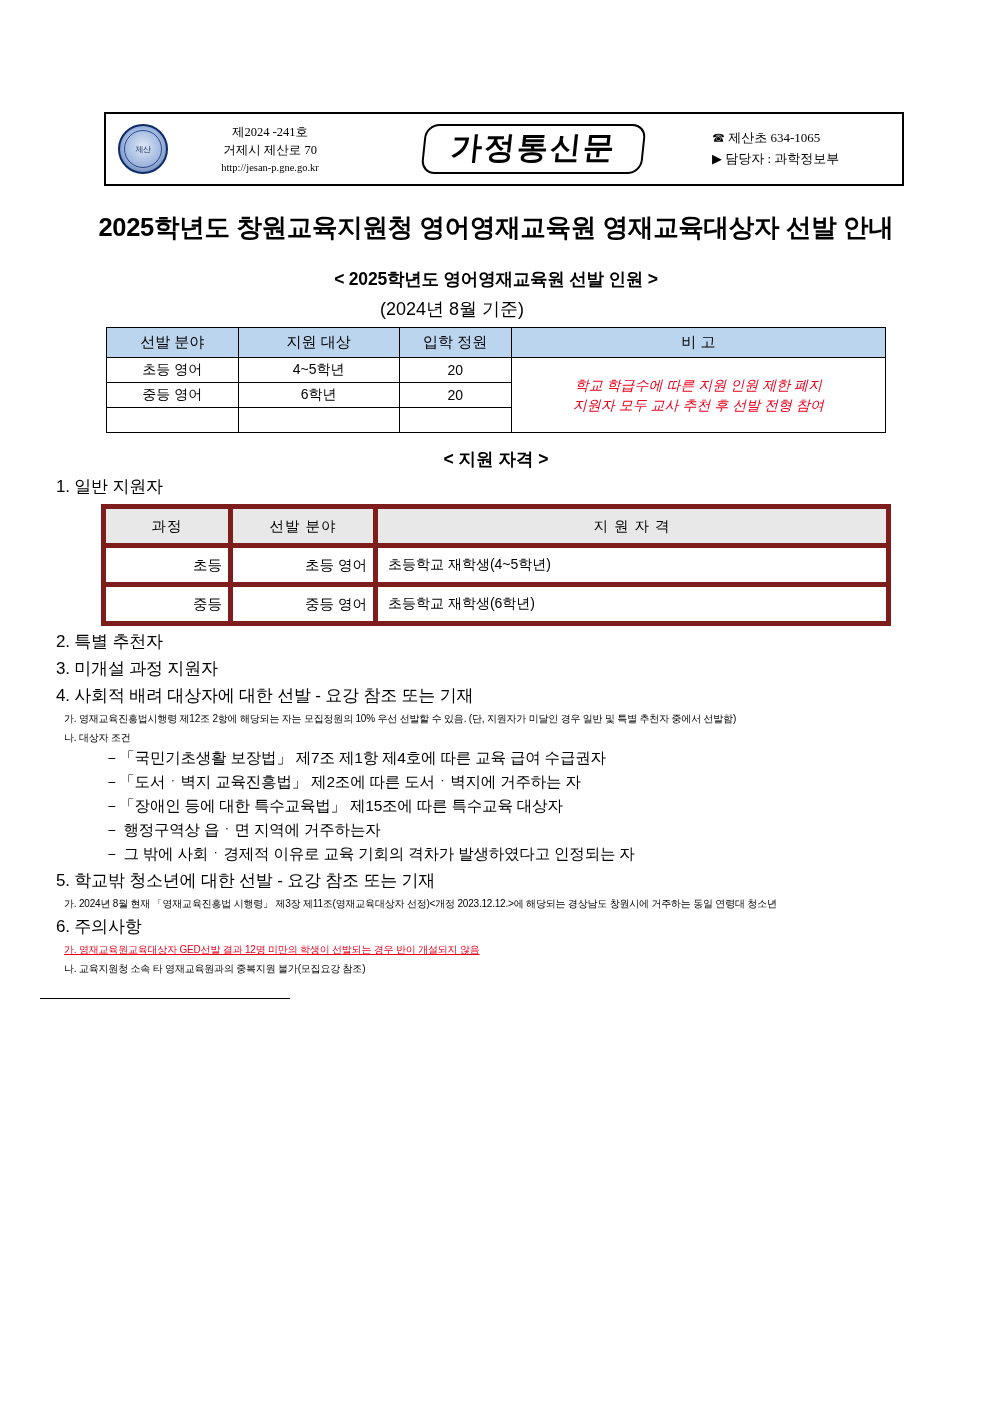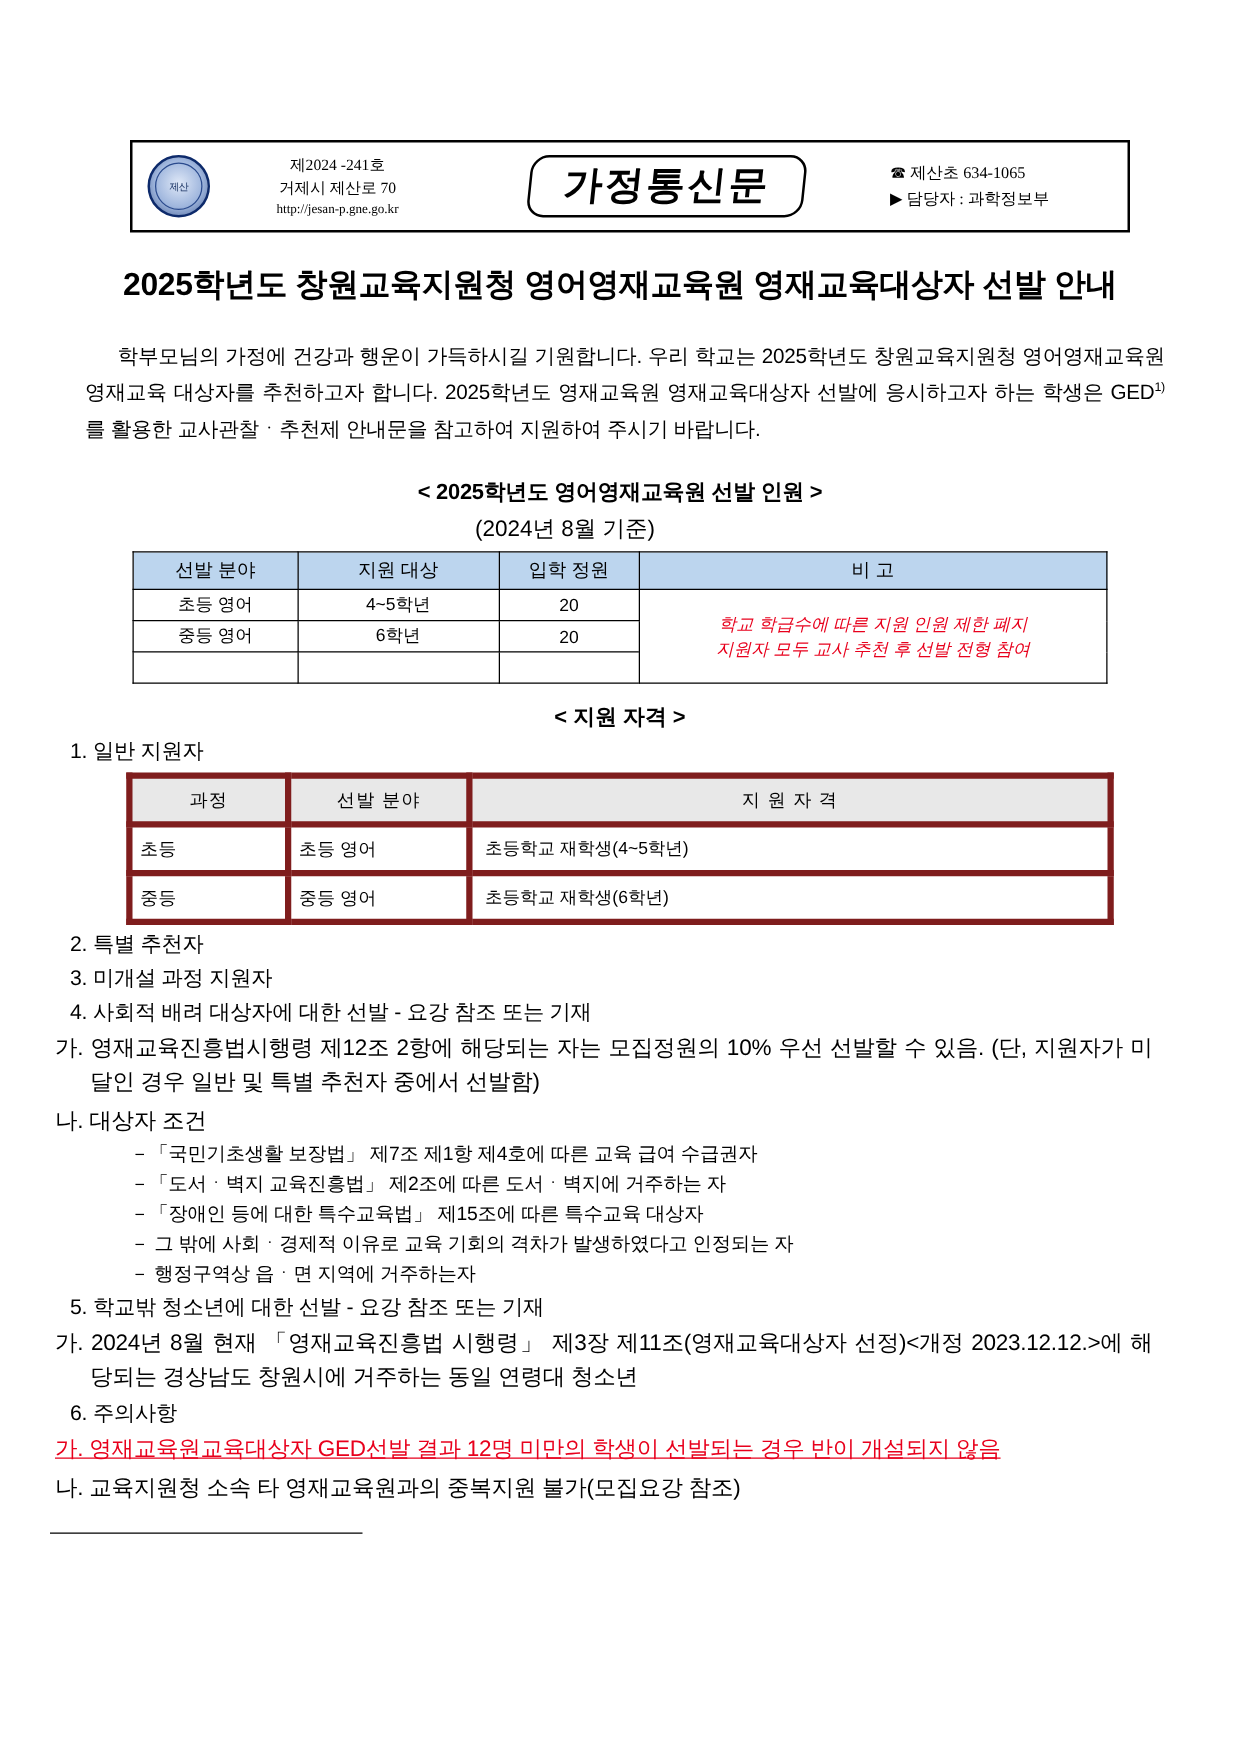--- a/index.html
+++ b/index.html
@@ -208,27 +208,27 @@
     font-size: 14.5px;
     height: 30px;
     padding: 2px 6px;
   }
   .tbl2 thead th {
     background: #e8e8e8;
     font-weight: normal;
     text-align: center;
     letter-spacing: 1px;
   }
-  .tbl2 td.ctr { text-align: left; }
+  .tbl2 td.ctr { text-align: right; }
   .tbl2 td.lft { text-align: left; padding-left: 10px; font-size: 14px; }
   .tbl2 .d1 { width: 110px; }
   .tbl2 .d2 { width: 128px; }
   .lvl2 {
-    font-size: 18px;
-    margin: 4px 70px 0 44px;
+    font-size: 10px;
+    margin: 4px 70px 0 64px;
     line-height: 1.5;
     letter-spacing: -0.2px;
     text-align: justify;
     font-family: "Liberation Sans", sans-serif;
   }
   .lvl2.hang {
     padding-left: 28px;
     text-indent: -28px;
   }
   .lvl3 {
@@ -276,21 +276,20 @@
       <div class="lh-title">가정통신문</div>
     </div>
     <div class="lh-right">
       <div class="row">☎ 제산초 634-1065</div>
       <div class="row">▶ 담당자 : 과학정보부</div>
     </div>
   </div>
 
   <div class="doc-title">2025학년도 창원교육지원청 영어영재교육원 영재교육대상자 선발 안내</div>
 
-  <p class="intro"><span>학부모님의 가정에 건강과 행운이 가득하시길 기원합니다. 우리 학교는 2025학년도 창원교육지원청 영어영재교육원 영재교육 대상자를 추천하고자 합니다. 2025학년도 영재교육원 영재교육대상자 선발에 응시하고자 하는 학생은 GED</span><sup>1)</sup><span>를 활용한 교사관찰ㆍ추천제 안내문을 참고하여 지원하여 주시기 바랍니다.</span></p>
 
   <div class="center-head">&lt; 2025학년도 영어영재교육원 선발 인원 &gt;</div>
   <div class="note-right">(2024년 8월 기준)</div>
 
   <table class="tbl1">
     <thead>
       <tr>
         <th class="c1">선발 분야</th>
         <th class="c2">지원 대상</th>
         <th class="c3">입학 정원</th>
@@ -349,22 +348,22 @@
 
   <div class="numbered">2. 특별 추천자</div>
   <div class="numbered">3. 미개설 과정 지원자</div>
   <div class="numbered">4. 사회적 배려 대상자에 대한 선발 - 요강 참조 또는 기재</div>
 
   <div class="lvl2 hang">가. 영재교육진흥법시행령 제12조 2항에 해당되는 자는 모집정원의 10% 우선 선발할 수 있음. (단, 지원자가 미달인 경우 일반 및 특별 추천자 중에서 선발함)</div>
   <div class="lvl2">나. 대상자 조건</div>
   <div class="lvl3">－「국민기초생활 보장법」 제7조 제1항 제4호에 따른 교육 급여 수급권자</div>
   <div class="lvl3">－「도서ㆍ벽지 교육진흥법」 제2조에 따른 도서ㆍ벽지에 거주하는 자</div>
   <div class="lvl3">－「장애인 등에 대한 특수교육법」 제15조에 따른 특수교육 대상자</div>
+  <div class="lvl3">－ 행정구역상 읍ㆍ면 지역에 거주하는자</div>
   <div class="lvl3">－ 그 밖에 사회ㆍ경제적 이유로 교육 기회의 격차가 발생하였다고 인정되는 자</div>
-  <div class="lvl3">－ 행정구역상 읍ㆍ면 지역에 거주하는자</div>
 
   <div class="numbered">5. 학교밖 청소년에 대한 선발 - 요강 참조 또는 기재</div>
   <div class="lvl2 hang">가. 2024년 8월 현재 「영재교육진흥법 시행령」 제3장 제11조(영재교육대상자 선정)&lt;개정 2023.12.12.&gt;에 해당되는 경상남도 창원시에 거주하는 동일 연령대 청소년</div>
 
   <div class="numbered">6. 주의사항</div>
   <div class="lvl2">
     <span class="red-underline">가. 영재교육원교육대상자 GED선발 결과 12명 미만의 학생이 선발되는 경우 반이 개설되지 않음</span>
   </div>
   <div class="lvl2">나. 교육지원청 소속 타 영재교육원과의 중복지원 불가(모집요강 참조)</div>
 

